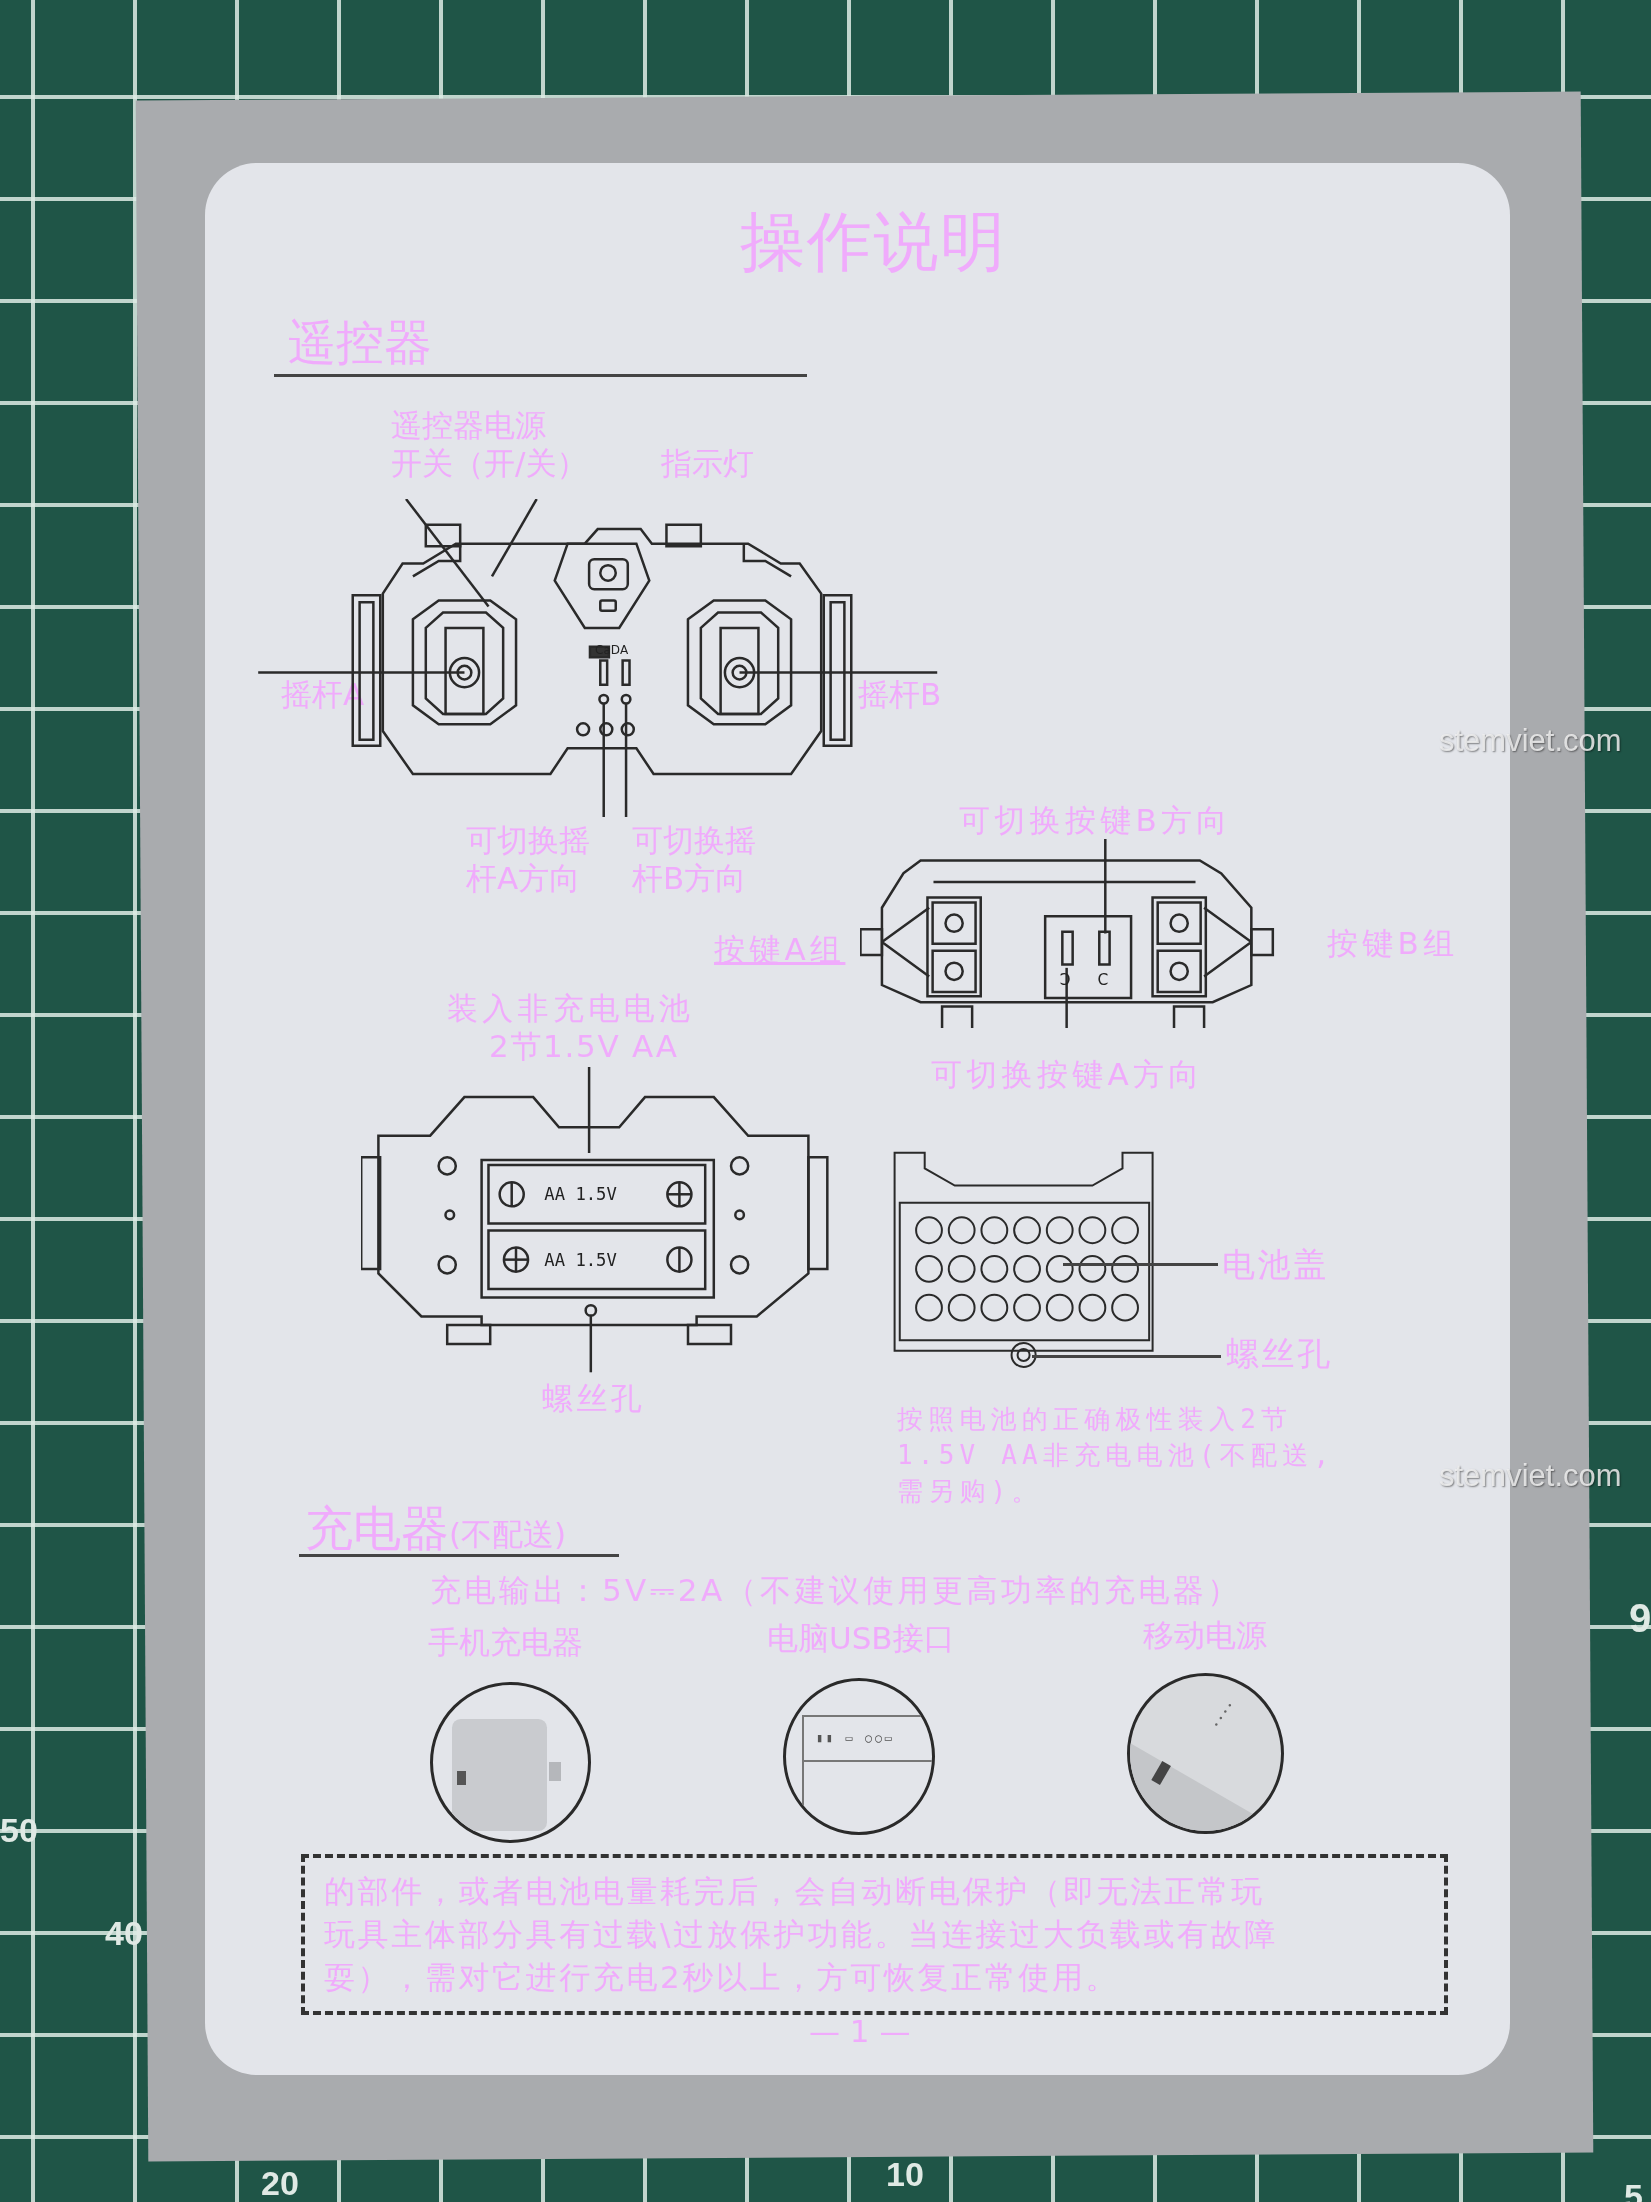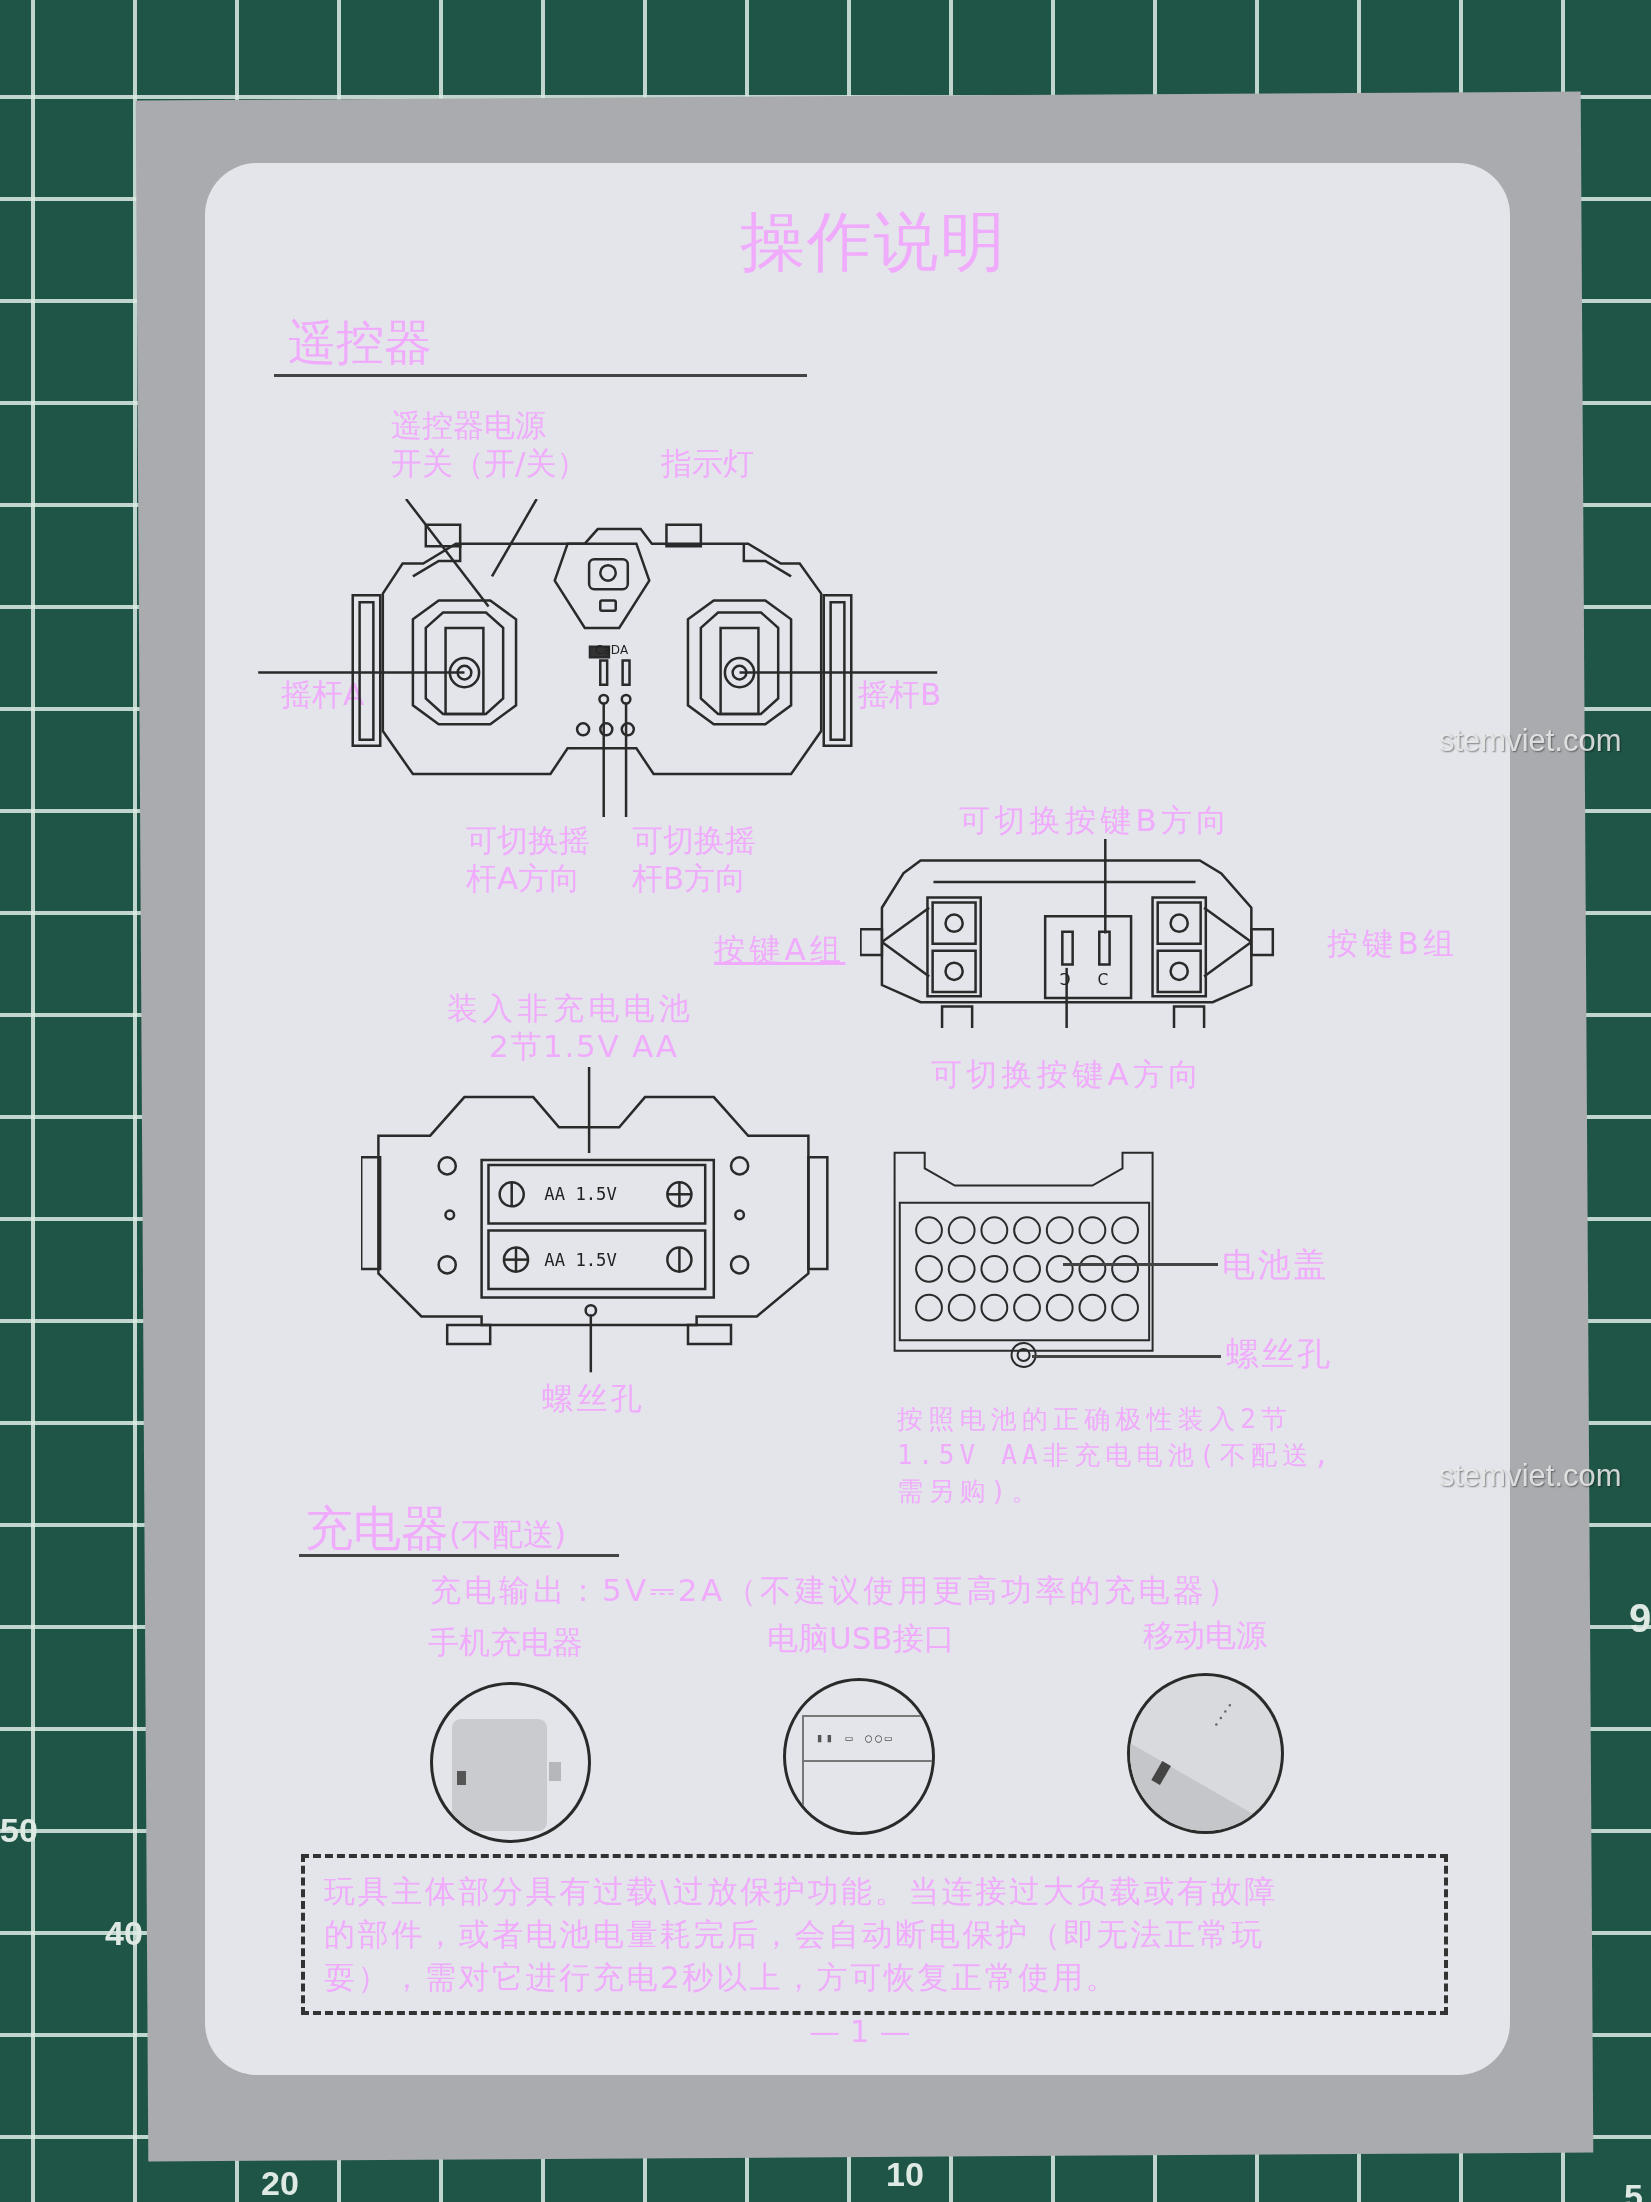--- a/index.html
+++ b/index.html
@@ -243,22 +243,22 @@
   <div style="position:absolute;left:15.5px;top:34px;width:2.6px;height:120px;background:#777;"></div>
   <div style="position:absolute;left:30px;top:50px;font-size:12px;letter-spacing:2.6px;color:#555;font-family:'DejaVu Sans Mono',monospace;">▮▮ ▭ ○○▭</div>
 </div>
 <div class="abs" style="left:1127px;top:1673px;width:151px;height:155px;border:3.4px solid #2a2a2a;border-radius:50%;overflow:hidden;background:#d8dadd;">
   <div style="position:absolute;left:-26px;top:52px;width:224px;height:155px;background:#c4c6c9;transform:rotate(30deg);transform-origin:top left;"></div>
   <div style="position:absolute;left:26px;top:86px;width:10.3px;height:22.4px;background:#444;transform:rotate(30deg);"></div>
   <div style="position:absolute;left:79px;top:34px;font-size:8.6px;color:#666;transform:rotate(-55deg);">• • • •</div>
 </div>
 
 <div class="warn t">
+  <div>的部件，或者电池电量耗完后，会自动断电保护（即无法正常玩</div>
   <div>玩具主体部分具有过载\过放保护功能。当连接过大负载或有故障</div>
-  <div>的部件，或者电池电量耗完后，会自动断电保护（即无法正常玩</div>
   <div>耍），需对它进行充电2秒以上，方可恢复正常使用。</div>
 </div>
 
 <div class="abs t pg" style="left:809px;top:2013px;">— 1 —</div>
 
 <div class="watermark" style="left:1439px;top:723px;">stemviet.com</div>
 <div class="watermark" style="left:1439px;top:1458px;">stemviet.com</div>
 
 
 </body></html>

